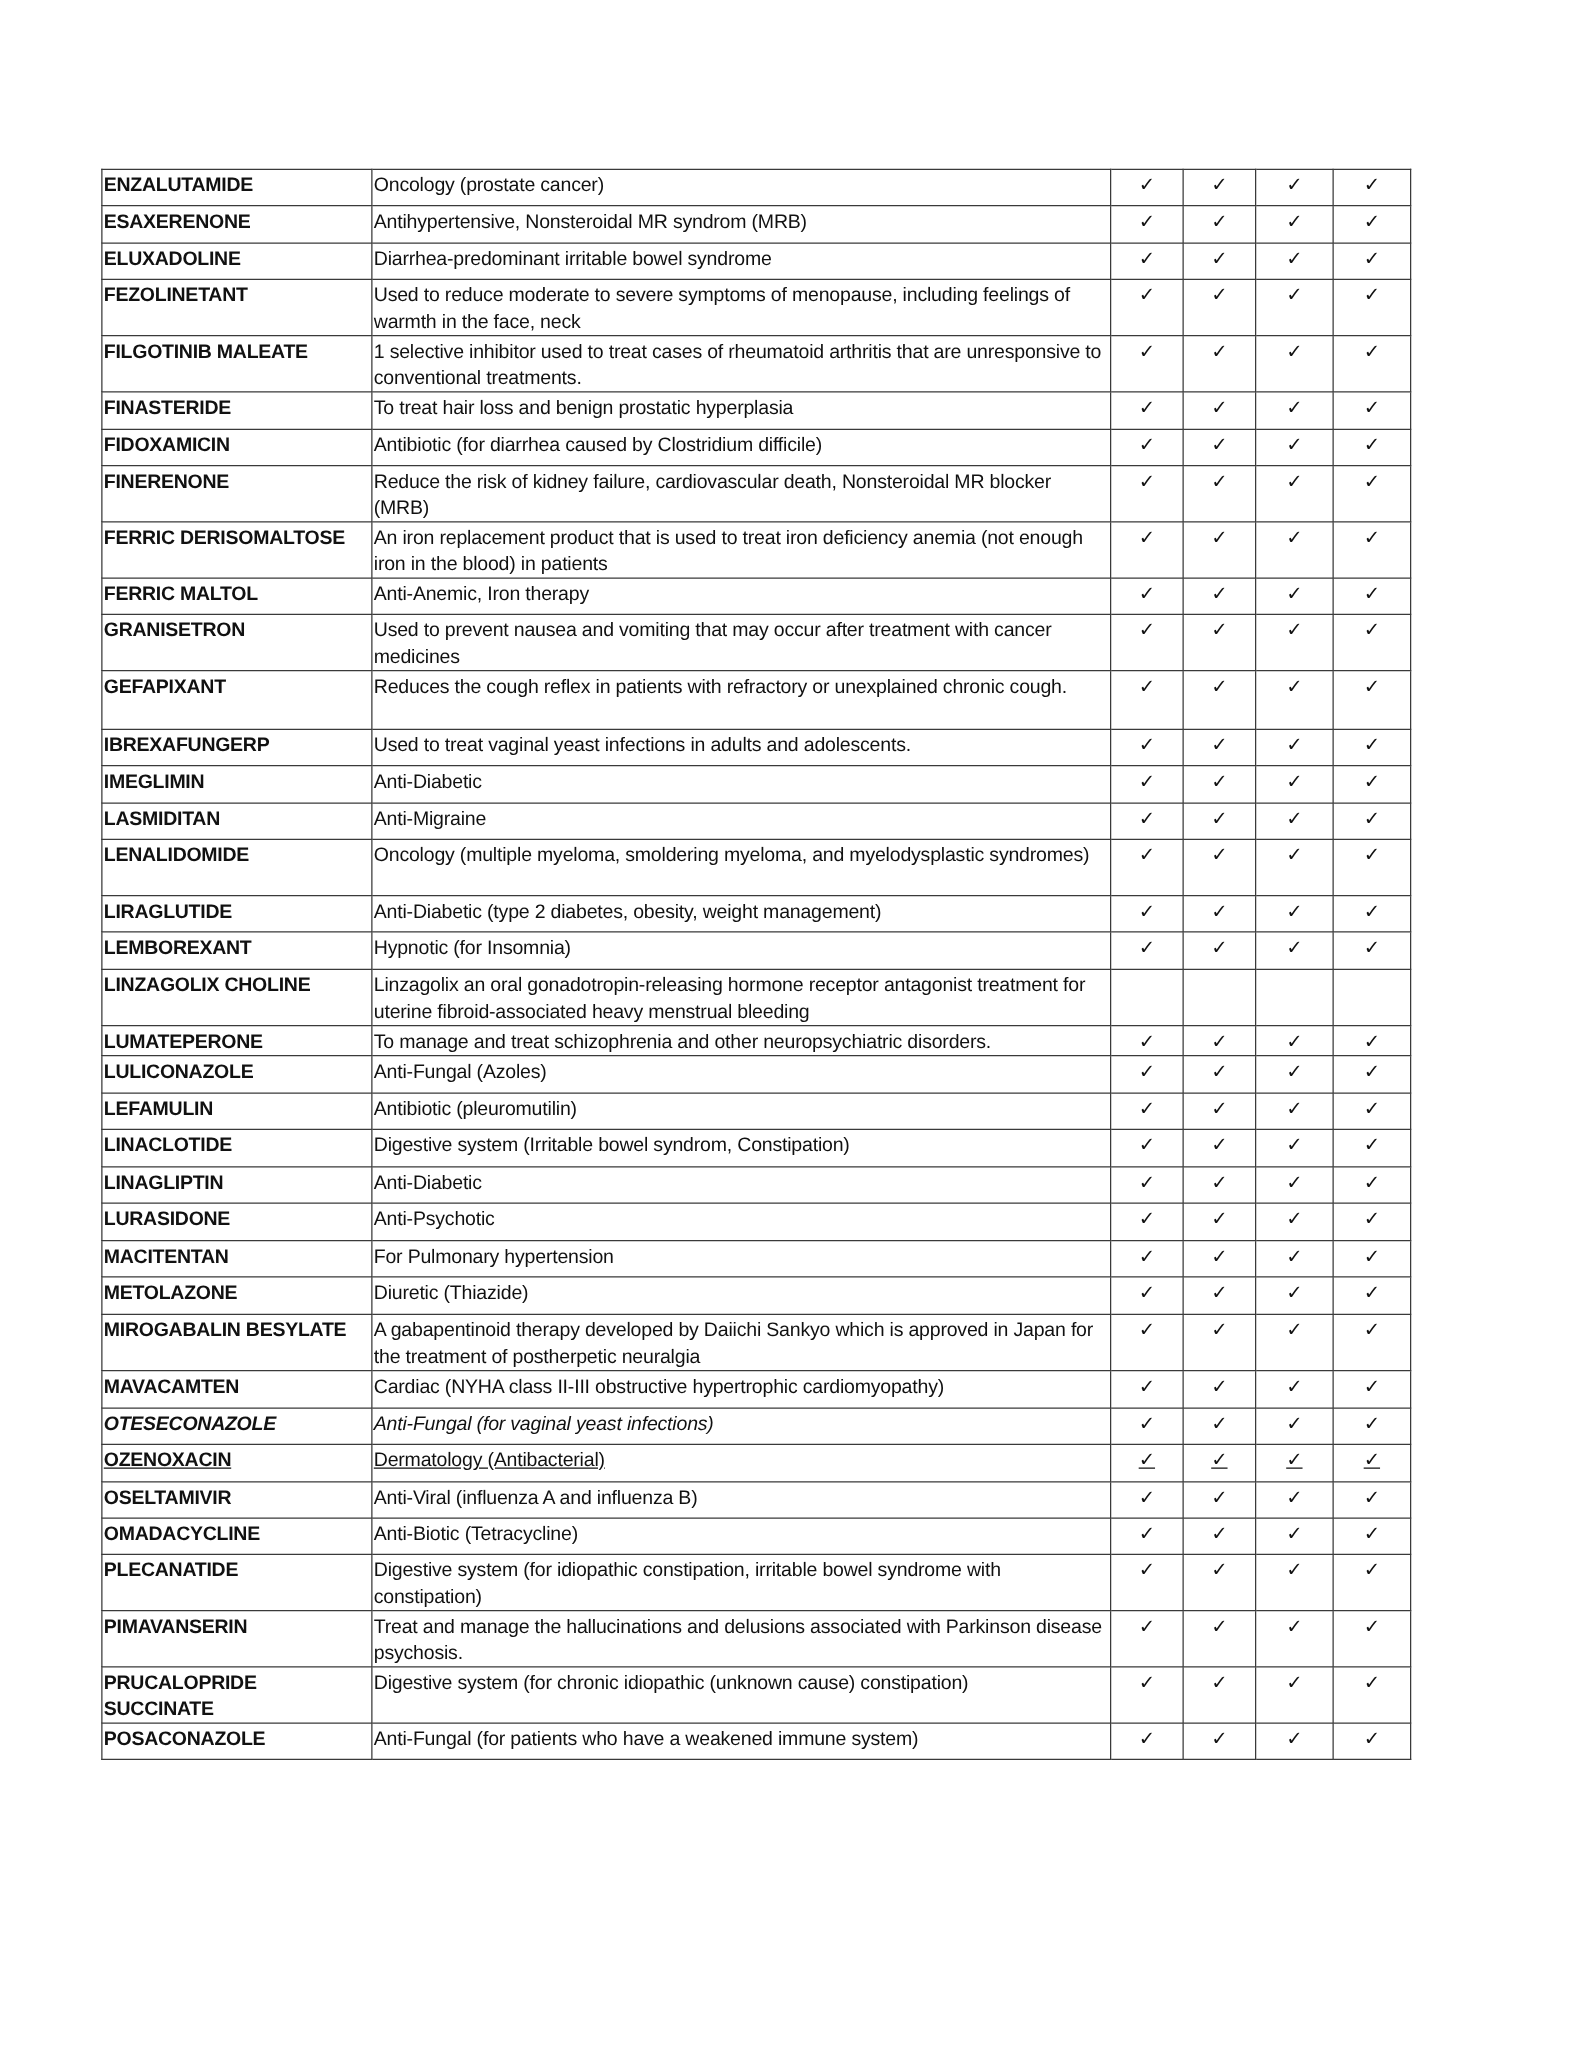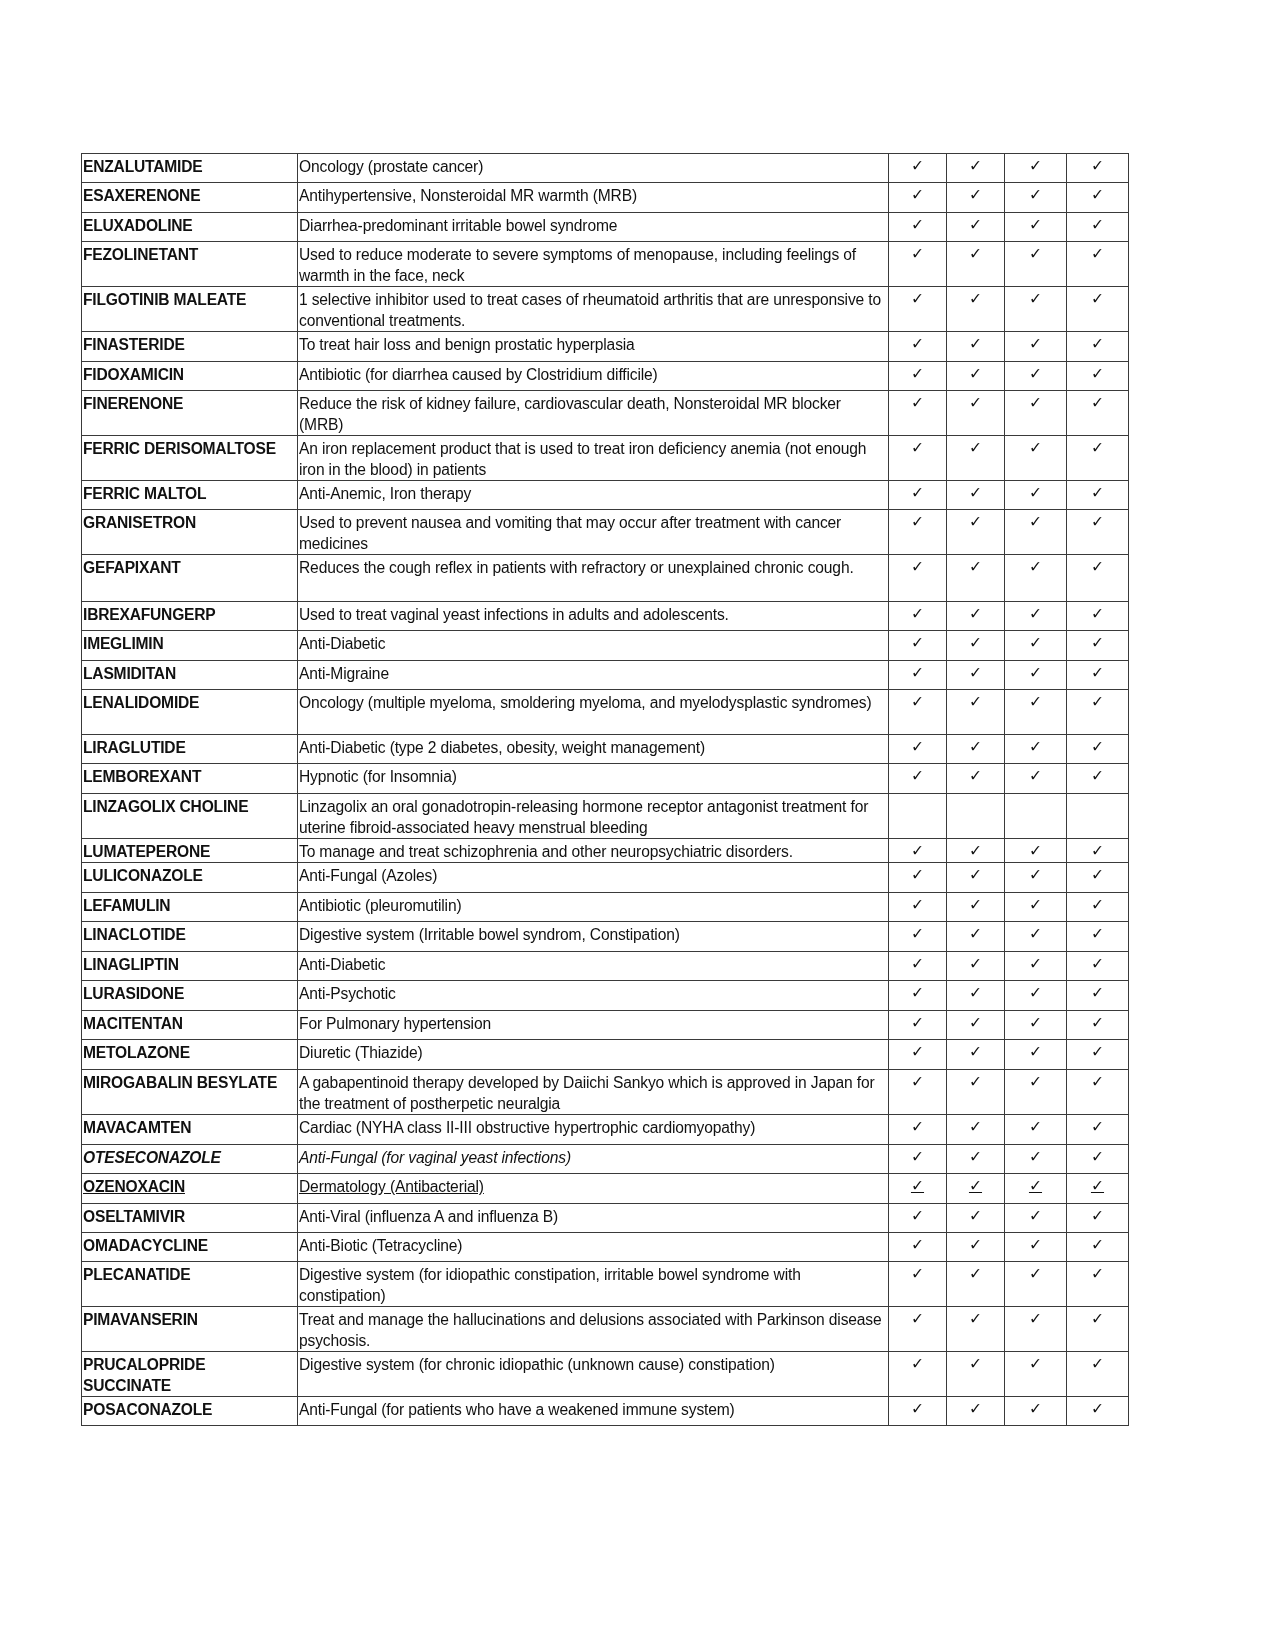--- a/index.html
+++ b/index.html
@@ -1,20 +1,20 @@
 <!DOCTYPE html>
 <html><head>
 <meta charset="utf-8">
 <style>
   html, body { margin: 0; padding: 0; background: #ffffff; }
   body { width: 1275px; height: 1650px; position: relative; overflow: hidden;
          font-family: "Liberation Sans", "DejaVu Sans", sans-serif; color: #111; }
   .page { position: absolute; left: 0; top: 0; width: 1275px; height: 1650px; background: #fff; }
   table.drugs {
-    position: absolute; left: 81px; top: 153px;
+    position: absolute; left: 81px; top: 135px;
     width: 1047px; border-collapse: collapse; table-layout: fixed;
   }
   table.drugs td {
     border: 1.3px solid #3a3a3a;
     vertical-align: top;
     padding: 2px 1px 0 1px;
     font-size: 15.6px;
     line-height: 21px;
     overflow: hidden;
   }
@@ -39,21 +39,21 @@
         <tr style="height: 29px;">
           <td class="name">ENZALUTAMIDE</td>
           <td class="desc">Oncology (prostate cancer)</td>
           <td class="chk"><span>✓</span></td>
           <td class="chk"><span>✓</span></td>
           <td class="chk"><span>✓</span></td>
           <td class="chk"><span>✓</span></td>
         </tr>
         <tr style="height: 30px;">
           <td class="name">ESAXERENONE</td>
-          <td class="desc">Antihypertensive, Nonsteroidal MR warmth (MRB)</td>
+          <td class="desc">Antihypertensive, Nonsteroidal MR syndrom (MRB)</td>
           <td class="chk"><span>✓</span></td>
           <td class="chk"><span>✓</span></td>
           <td class="chk"><span>✓</span></td>
           <td class="chk"><span>✓</span></td>
         </tr>
         <tr style="height: 29px;">
           <td class="name">ELUXADOLINE</td>
           <td class="desc">Diarrhea-predominant irritable bowel syndrome</td>
           <td class="chk"><span>✓</span></td>
           <td class="chk"><span>✓</span></td>

